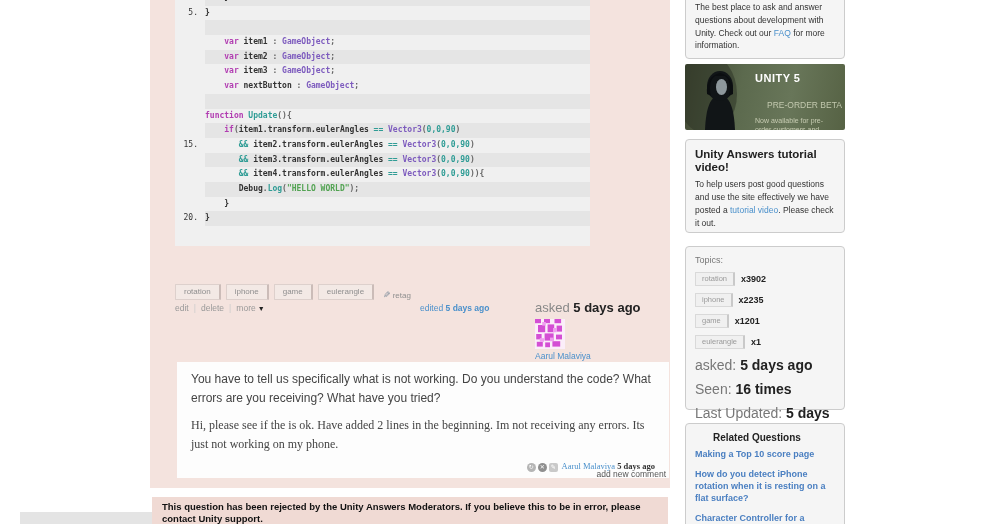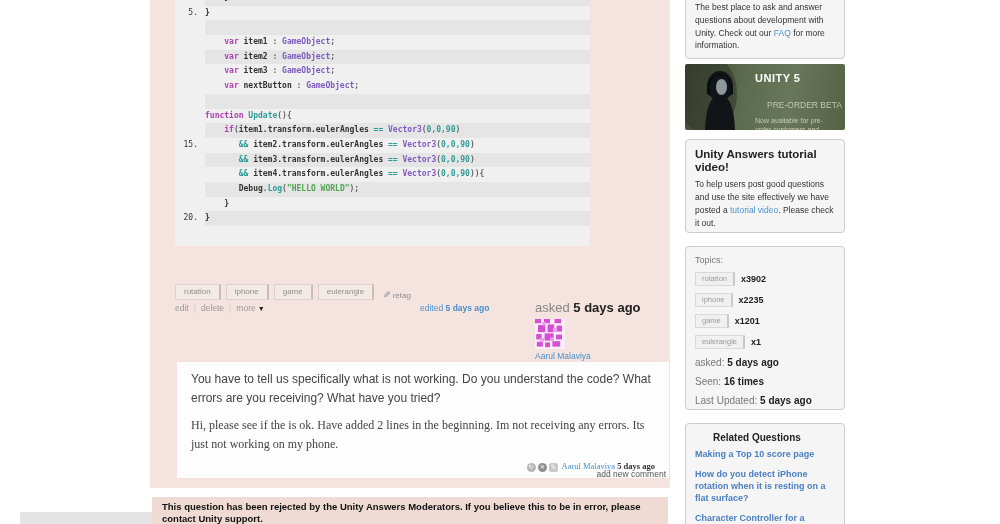--- a/index.html
+++ b/index.html
@@ -80,21 +80,21 @@
 
   .box-tutorial { top:139px; height:94px; }
   .side-heading { font-size:11.5px; font-weight:bold; color:#222; line-height:1.15; margin-bottom:4px; }
 
   .box-topics { top:246px; height:164px; }
   .topics-label { font-size:9px; color:#777; margin-bottom:7px; }
   .topic-row { margin-bottom:7px; display:flex; align-items:center; }
   .topic-pill { display:inline-block; background:#f0f0f0; border:1px solid #d9d9d9; border-right:2px solid #c9c9c9;
                 color:#9a9a9a; font-size:7.5px; padding:1px 6px 2px; margin-right:6px; border-radius:1px; cursor:pointer; }
   .topic-count { font-size:9px; font-weight:bold; color:#222; }
-  .stat-line { font-size:10px; color:#777; margin-top:8px; }
+  .stat-line { font-size:14px; color:#777; margin-top:8px; }
   .stat-line b { color:#222; }
 
   .box-related { top:423px; height:110px; }
   .related-link { color:#4a7fc1; font-size:9px; font-weight:bold; line-height:1.35; margin-bottom:8px; cursor:pointer; }
 </style>
 </head>
 <body>
 
 <div class="stage">
 

